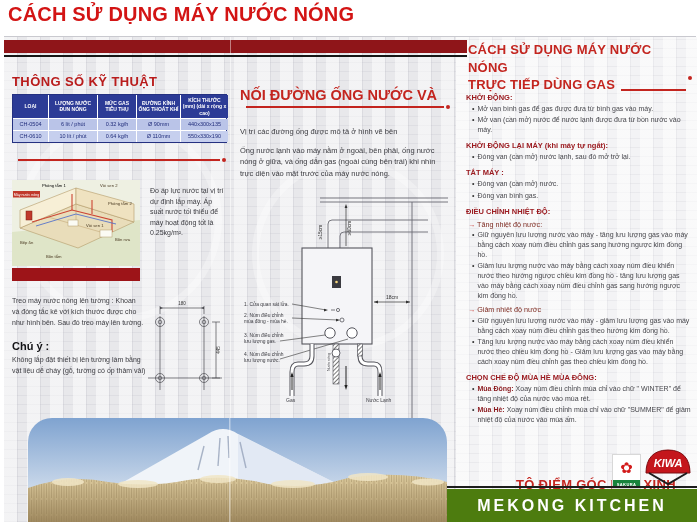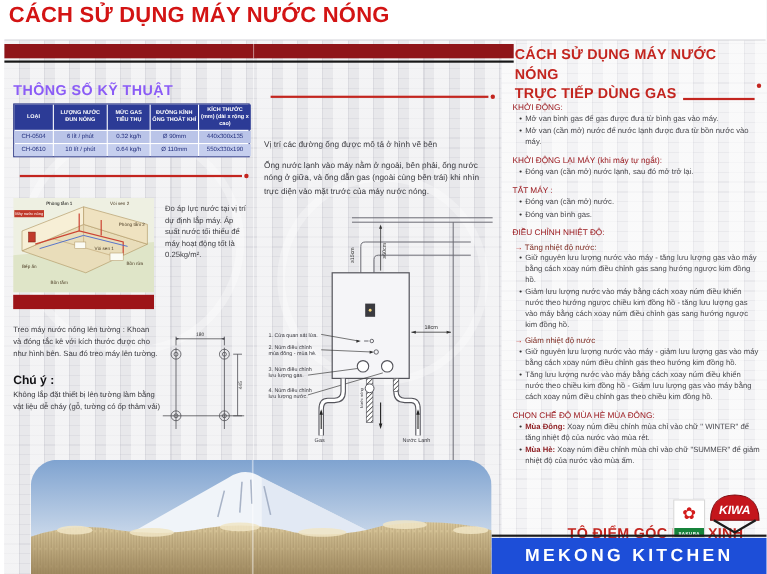--- a/index.html
+++ b/index.html
@@ -28,21 +28,21 @@
       repeating-linear-gradient(0deg, rgba(210,210,216,.3) 0 1px, transparent 1px 9px);
   }
   .deco-circle{border-radius:50%;border:7px solid rgba(255,255,255,.32);}
   .fold{width:1px;top:37px;height:485px;background:rgba(255,255,255,.55);}
 
   .header-bar{left:4px;top:40px;width:463px;height:13px;background:#8f1519;}
   .header-bar-gap{left:230px;top:40px;width:1px;height:13px;background:rgba(255,255,255,.45);}
   .header-black{left:4px;top:55px;width:463px;height:2px;background:#161616;}
 
   
-  .specs-heading{left:12px;top:74px;font-size:13px;font-weight:bold;color:#8b5cf6;letter-spacing:.4px;}
+  .specs-heading{left:12px;top:74px;font-size:13px;font-weight:bold;color:#b91c1c;letter-spacing:.4px;}
   .spec-table{
     left:12px;top:94px;width:213px;display:grid;
     grid-template-columns:35px 48px 38px 43px 47px;gap:1px;
     background:#ffffff;border:1px solid #253181;
   }
   .sth{background:#2c3b96;color:#fff;font-size:5px;font-weight:bold;line-height:1.25;
        display:flex;align-items:center;justify-content:center;text-align:center;
        padding:2px 1px;min-height:15px;}
   .str{background:#bac4e8;color:#202c7a;font-size:5.5px;display:flex;align-items:center;
        justify-content:center;text-align:center;height:11px;}
@@ -68,38 +68,38 @@
   .m-intro{left:240px;top:127px;width:210px;font-size:7.5px;color:#3b3b40;}
   .m-body{left:240px;top:145px;width:210px;font-size:7.5px;line-height:1.5;color:#3b3b40;}
   .pipes-svg{left:242px;top:190px;}
 
   
   .photo{left:28px;top:418px;width:419px;height:104px;border-radius:24px 24px 0 0;overflow:hidden;}
 
   
   .r-title{left:468px;top:41px;width:224px;font-size:13px;font-weight:bold;color:#c3251f;line-height:1.35;letter-spacing:.2px;}
   .rp-content{left:466px;top:93px;width:226px;}
-  .rp-h{font-size:7.5px;font-weight:normal;color:#9b1b20;margin:6px 0 2px;}
+  .rp-h{font-size:7.5px;font-weight:bold;color:#9b1b20;margin:6px 0 2px;}
   .rp-h:first-child{margin-top:0;}
   .bullet{display:flex;gap:3px;font-size:7px;color:#47474c;line-height:1.42;margin:1.5px 0 1.5px 6px;}
   .bdot{color:#333;flex:0 0 auto;}
   .subhead{font-size:7.2px;font-weight:normal;color:#7d2a20;margin:4px 0 1px 2px;}
   .subhead .arrow{color:#c3251f;}
   .lead{color:#8c1b1f;font-weight:bold;}
 
   
   .tagline{left:516px;top:477px;font-size:13px;font-weight:bold;color:#c3251f;letter-spacing:.3px;}
   .sakura{left:612px;top:454px;width:27px;height:33px;background:#fff;border:1px solid #d8d8d8;
           display:flex;flex-direction:column;}
   .sakura .flower{flex:1;display:flex;align-items:center;justify-content:center;font-size:15px;color:#d31c1c;line-height:1;}
   .sakura .strip{height:8px;background:#17833b;color:#fff;font-size:4px;font-weight:bold;
                  display:flex;align-items:center;justify-content:center;letter-spacing:.4px;}
   .kiwa{left:643px;top:448px;}
   .footer-black{left:447px;top:486px;width:250px;height:2px;background:#1c1c1c;}
-  .mekong-bar{left:447px;top:489px;width:250px;height:33px;background:#1d4ed8;
+  .mekong-bar{left:447px;top:489px;width:250px;height:33px;background:#4d7c0f;
               display:flex;align-items:center;justify-content:center;}
   .mekong-bar span{color:#fff;font-size:16px;font-weight:bold;letter-spacing:3px;}
 </style>
 </head>
 <body>
 
 <div class="abs main-title">CÁCH SỬ DỤNG MÁY NƯỚC NÓNG</div>
 
 <div class="abs top-line"></div>
 <div class="abs panel-gray"></div>
@@ -188,20 +188,21 @@
       <line x1="66" y1="86" x2="74" y2="86"></line>
     <line x1="70" y1="30" x2="70" y2="86"></line>
   </g>
   <polygon points="14,16 17,14.8 17,17.2" fill="#4a4a50" transform="rotate(180 15.5 16)"></polygon>
   <polygon points="58,16 55,14.8 55,17.2" fill="#4a4a50" transform="rotate(180 56.5 16)"></polygon>
   <text x="36" y="13" font-size="4.5" fill="#333" text-anchor="middle">180</text>
   <text x="74" y="58" font-size="4.5" fill="#333" text-anchor="middle" transform="rotate(-90 74 58)">445</text>
 </svg>
 
 <div class="abs m-title">
+  <div>NỐI ĐƯỜNG ỐNG NƯỚC VÀ</div>
   <div class="rule-row">
     <span class="rule-line"></span>
       <span class="rule-dot"></span>
   </div>
 </div>
 <div class="abs m-intro">Vị trí các đường ống được mô tả ở hình vẽ bên</div>
 <div class="abs m-body">Ống nước lạnh vào máy nằm ở ngoài, bên phải, ống nước nóng ở giữa, và ống dẫn gas (ngoài cùng bên trái) khi nhìn trực diện vào mặt trước của máy nước nóng.</div>
 
 <svg class="abs pipes-svg" width="206" height="236" viewBox="0 0 206 236">
   <defs>

